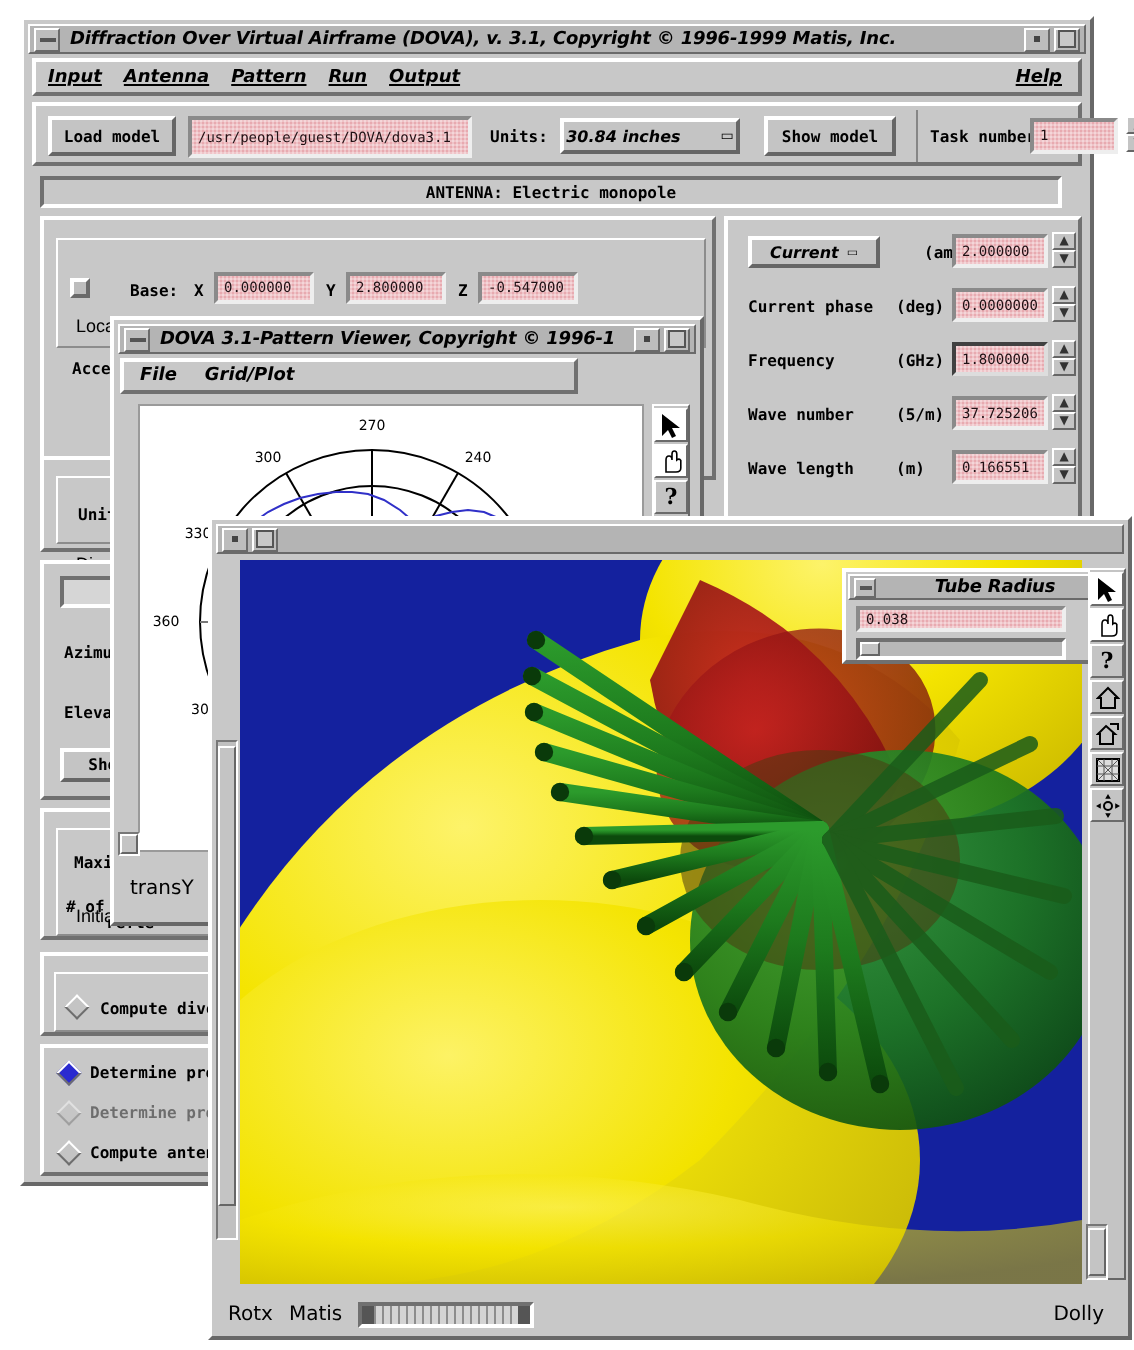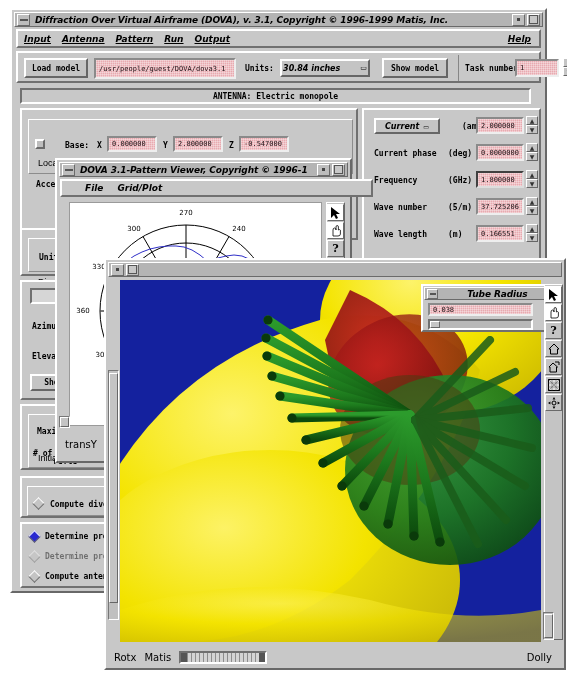--- a/index.html
+++ b/index.html
@@ -271,21 +271,21 @@
         </div>
       <div class="titletext">DOVA 3.1-Pattern Viewer, Copyright © 1996-1</div>
       <div class="tb-btn">
           <div class="dot"></div>
         </div>
       <div class="tb-btn">
           <div class="maxsq"></div>
         </div>
     </div>
 
-    <div class="panel" style="position:absolute;left:3px;top:19px;width:313px;height:18px;display:flex;align-items:center;gap:14px;padding-left:23px;">
+    <div class="panel" style="position:absolute;left:3px;top:19px;width:229px;height:18px;display:flex;align-items:center;gap:14px;padding-left:8px;">
       <div class="menuitem">File</div>
       <div class="menuitem">Grid/Plot</div>
     </div>
 
     <div class="plotarea" style="position:absolute;left:12px;top:42px;width:253px;height:224px;">
       <svg width="253" height="224" viewBox="0 0 253 224">
 
         <g stroke="#000000" fill="none" stroke-width="1">
           <circle cx="116" cy="108" r="86"></circle>
           <circle cx="116" cy="108" r="68"></circle>

